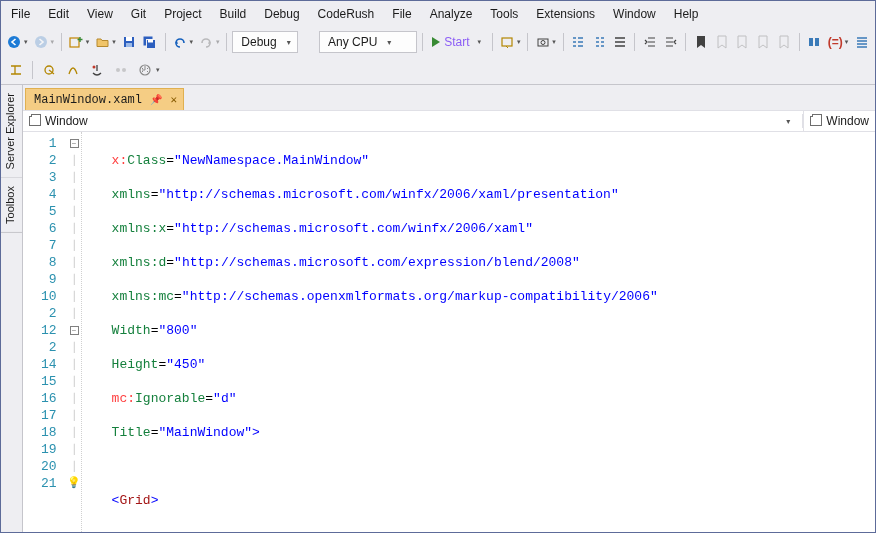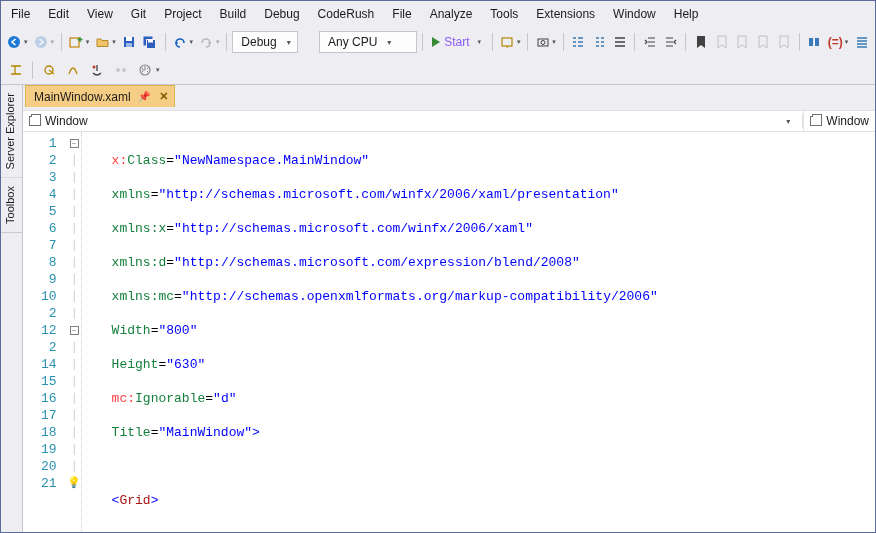--- a/index.html
+++ b/index.html
@@ -112,23 +112,25 @@
   
   .center {
     flex:1;
     display:flex;
     flex-direction:column;
     background:#f5f5f7;
     overflow:hidden;
   }
   .tabrow {
     display:flex;
+    align-items:flex-end;
     height:25px;
     background:#eeeef2;
     padding-left:2px;
+    font-family:Liberation Mono, monospace;
   }
   .filetab {
     background:#f5cd84;
     border:1px solid #e0b050;
     border-bottom:none;
     height:22px;
     display:inline-flex;
     align-items:center;
     padding:0 6px 0 8px;
     gap:8px;
@@ -510,21 +512,21 @@
             <span class="bulb">💡</span>
           </div>
       </div>
       <div class="codecol">
 <div class="row"><span class="indent" style="width:28px;"></span><span class="t-attr-pfx-x">x</span><span class="t-attr-pfx-x">:</span><span class="t-attr">Class</span><span class="t-eq">=</span><span class="t-str">"</span><span class="t-str">NewNamespace.MainWindow</span><span class="t-str">"</span></div>
 <div class="row"><span class="indent" style="width:28px;"></span><span class="t-attr">xmlns</span><span class="t-eq">=</span><span class="t-str">"</span><span class="t-str">http://schemas.microsoft.com/winfx/2006/xaml/presentation</span><span class="t-str">"</span></div>
 <div class="row"><span class="indent" style="width:28px;"></span><span class="t-attr">xmlns</span><span class="t-attr">:</span><span class="t-attr">x</span><span class="t-eq">=</span><span class="t-str">"</span><span class="t-str">http://schemas.microsoft.com/winfx/2006/xaml</span><span class="t-str">"</span></div>
 <div class="row"><span class="indent" style="width:28px;"></span><span class="t-attr">xmlns</span><span class="t-attr">:</span><span class="t-attr">d</span><span class="t-eq">=</span><span class="t-str">"</span><span class="t-str">http://schemas.microsoft.com/expression/blend/2008</span><span class="t-str">"</span></div>
 <div class="row"><span class="indent" style="width:28px;"></span><span class="t-attr">xmlns</span><span class="t-attr">:</span><span class="t-attr">mc</span><span class="t-eq">=</span><span class="t-str">"</span><span class="t-str">http://schemas.openxmlformats.org/markup-compatibility/2006</span><span class="t-str">"</span></div>
 <div class="row"><span class="indent" style="width:28px;"></span><span class="t-attr">Width</span><span class="t-eq">=</span><span class="t-str">"</span><span class="t-str">800</span><span class="t-str">"</span></div>
-<div class="row"><span class="indent" style="width:28px;"></span><span class="t-attr">Height</span><span class="t-eq">=</span><span class="t-str">"</span><span class="t-str">630</span><span class="t-str">"</span></div>
+<div class="row"><span class="indent" style="width:28px;"></span><span class="t-attr">Height</span><span class="t-eq">=</span><span class="t-str">"</span><span class="t-str">450</span><span class="t-str">"</span></div>
 <div class="row"><span class="indent" style="width:28px;"></span><span class="t-attr-pfx-mc">mc</span><span class="t-attr-pfx-mc">:</span><span class="t-attr">Ignorable</span><span class="t-eq">=</span><span class="t-str">"</span><span class="t-str">d</span><span class="t-str">"</span></div>
 <div class="row"><span class="indent" style="width:28px;"></span><span class="t-attr">Title</span><span class="t-eq">=</span><span class="t-str">"</span><span class="t-str">MainWindow</span><span class="t-str">"</span><span class="t-punc">&gt;</span></div>
 <div class="row"></div>
 <div class="row"><span class="indent" style="width:28px;"></span><span class="t-punc">&lt;</span><span class="t-elem">Grid</span><span class="t-punc">&gt;</span></div>
 
 
 
 
 
 

